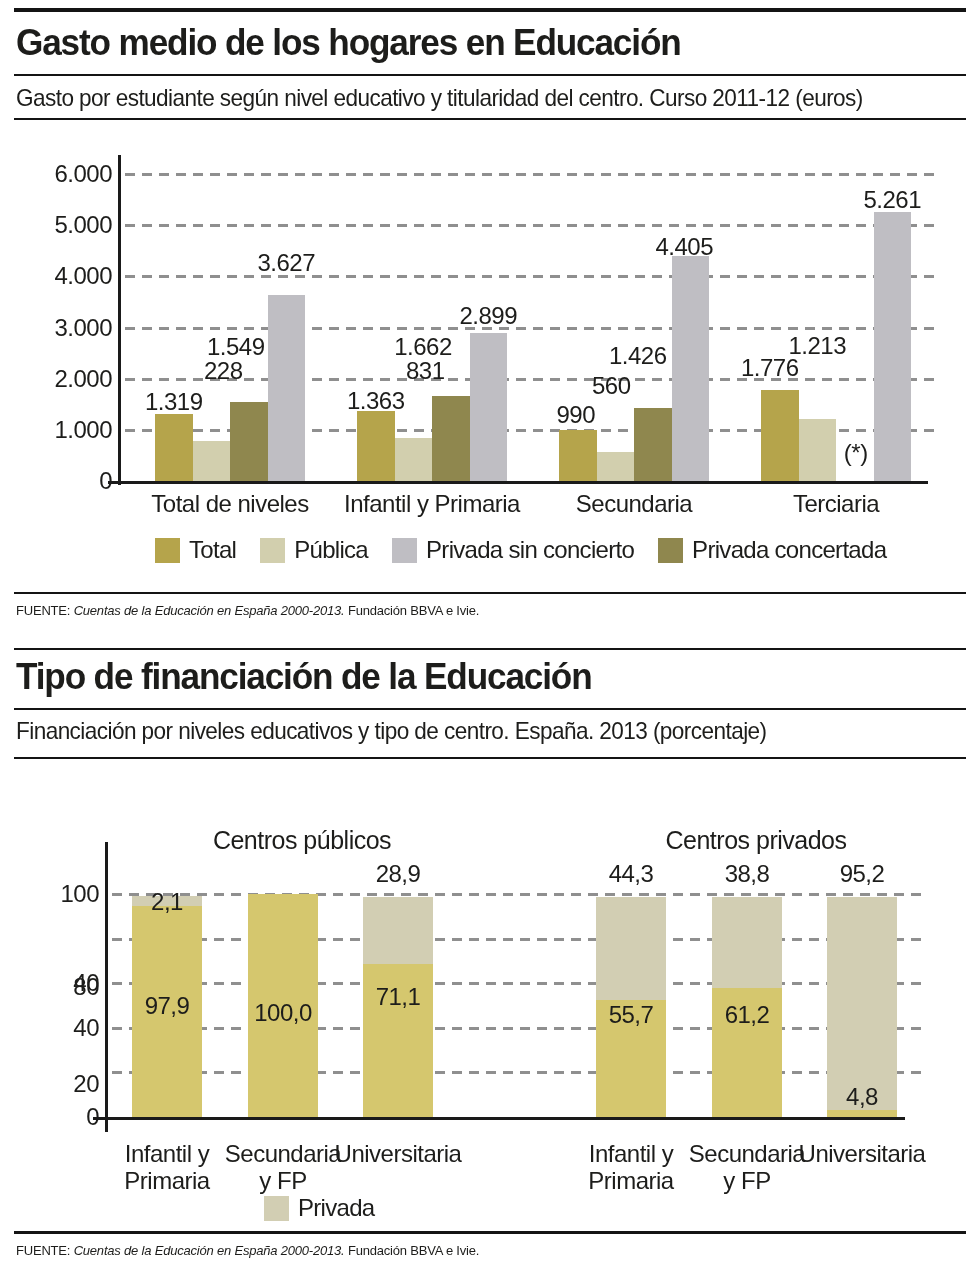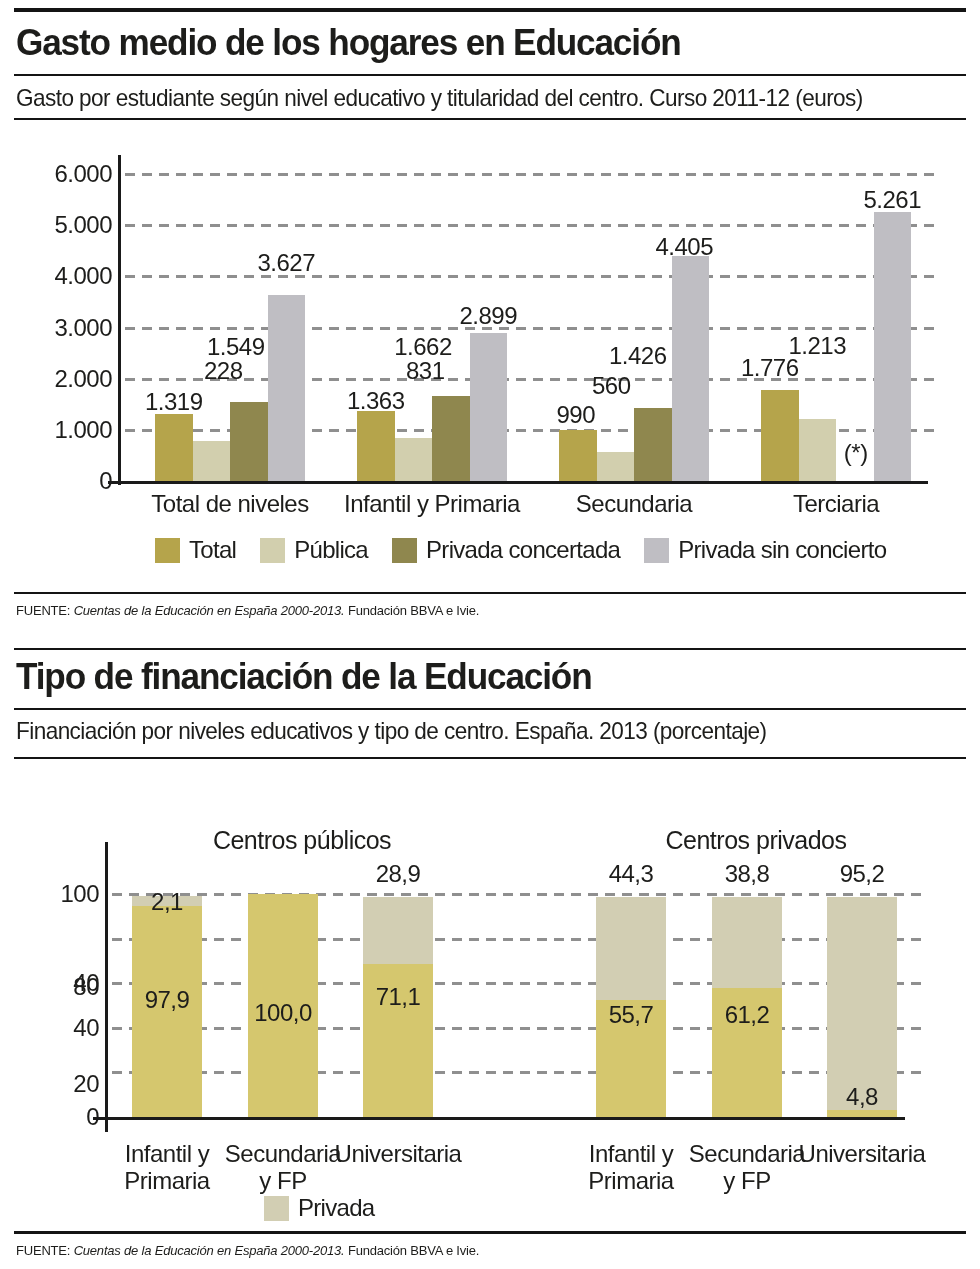--- a/index.html
+++ b/index.html
@@ -94,26 +94,26 @@
   <div id="legend1" class="legend" style="top:537px;left:155px">
       <div class="item">
         <div class="sw" style="background: rgb(181, 164, 75);"></div>
         <div class="lb">Total</div>
       </div>
       <div class="item">
         <div class="sw" style="background: rgb(210, 207, 174);"></div>
         <div class="lb">Pública</div>
       </div>
       <div class="item">
+        <div class="sw" style="background: rgb(191, 190, 195);"></div>
+        <div class="lb">Privada sin concierto</div>
+      </div>
+      <div class="item">
         <div class="sw" style="background: rgb(143, 135, 78);"></div>
         <div class="lb">Privada concertada</div>
-      </div>
-      <div class="item">
-        <div class="sw" style="background: rgb(191, 190, 195);"></div>
-        <div class="lb">Privada sin concierto</div>
       </div>
     </div>
 
   <div class="rule" style="top:592px;height:2px"></div>
   <div class="fuente" style="top:601px"><span>FUENTE: </span><i>Cuentas de la Educación en España 2000-2013.</i><span> Fundación BBVA e Ivie.</span></div>
 
   <div class="rule" style="top:648px;height:2px"></div>
   <h1 class="title" style="top:657px">Tipo de financiación de la Educación</h1>
   <div class="rule" style="top:708px;height:2px"></div>
   <div class="subtitle" style="top:717px">Financiación por niveles educativos y tipo de centro. España. 2013 (porcentaje)</div>
@@ -131,21 +131,21 @@
       <div class="grid" style="left: 112px; width: 811px; top: 206.8px;"></div>
       <div class="ylab" style="left: 22px; width: 77px; top: 194.8px;">40</div>
       <div class="grid" style="left: 112px; width: 811px; top: 251.4px;"></div>
       <div class="ylab" style="left: 22px; width: 77px; top: 239.4px; margin-top: 12px;">20</div>
       <div class="ylab" style="left: 22px; width: 77px; top: 284px;">0</div>
       <div class="axis" style="left: 105px; top: 22px; width: 3px; height: 290px;"></div>
       <div class="axis" style="left: 93px; top: 297px; width: 812px; height: 3px;"></div>
       <div class="bar" style="left: 132px; width: 70px; top: 85.596px; height: 211.404px; background: rgb(213, 199, 110);"></div>
       <div class="bar" style="left: 132px; width: 70px; top: 76.453px; height: 9.143px; background: rgb(210, 206, 179);"></div>
       <div class="num" style="left: 102px; width: 130px; top: 41px; margin-top: 28px;">2,1</div>
-      <div class="num" style="left: 102px; width: 130px; top: 167px;">97,9</div>
+      <div class="num" style="left: 102px; width: 130px; top: 173px;">97,9</div>
       <div class="cat" style="left: 72px; width: 190px; top: 320px;">Infantil y
 Primaria</div>
       <div class="bar" style="left: 248px; width: 70px; top: 74px; height: 223px; background: rgb(213, 199, 110);"></div>
       <div class="num" style="left: 218px; width: 130px; top: 180.082px;">100,0</div>
       <div class="cat" style="left: 188px; width: 190px; top: 320px;">Secundaria
 y FP</div>
       <div class="bar" style="left: 363px; width: 70px; top: 144.245px; height: 152.755px; background: rgb(213, 199, 110);"></div>
       <div class="bar" style="left: 363px; width: 70px; top: 77.122px; height: 67.123px; background: rgb(210, 206, 179);"></div>
       <div class="num" style="left: 333px; width: 130px; top: 41px;">28,9</div>
       <div class="num" style="left: 333px; width: 130px; top: 164.026px;">71,1</div>

